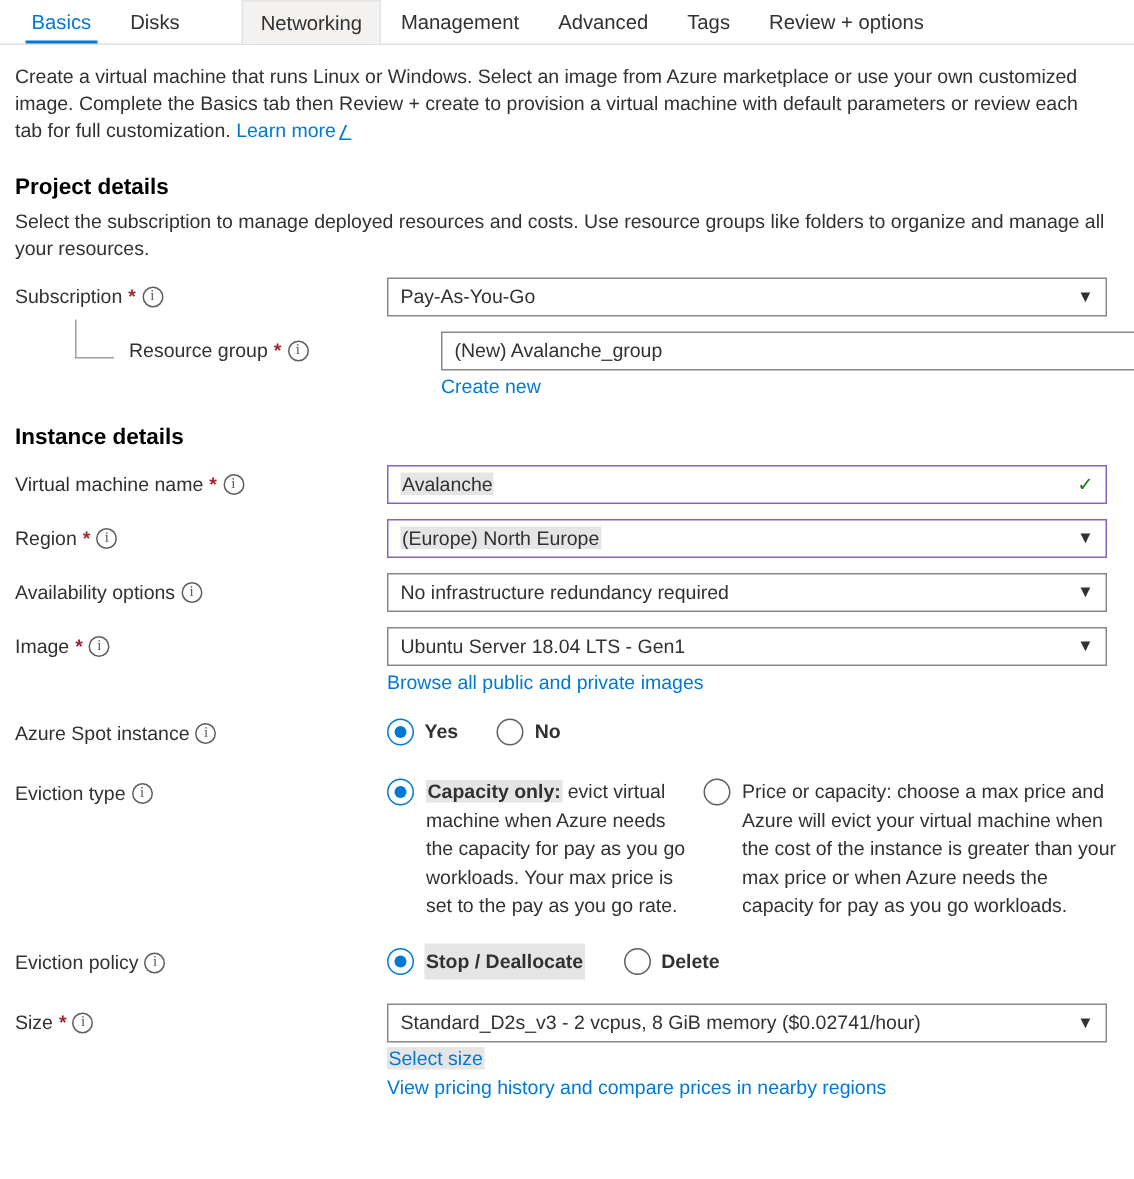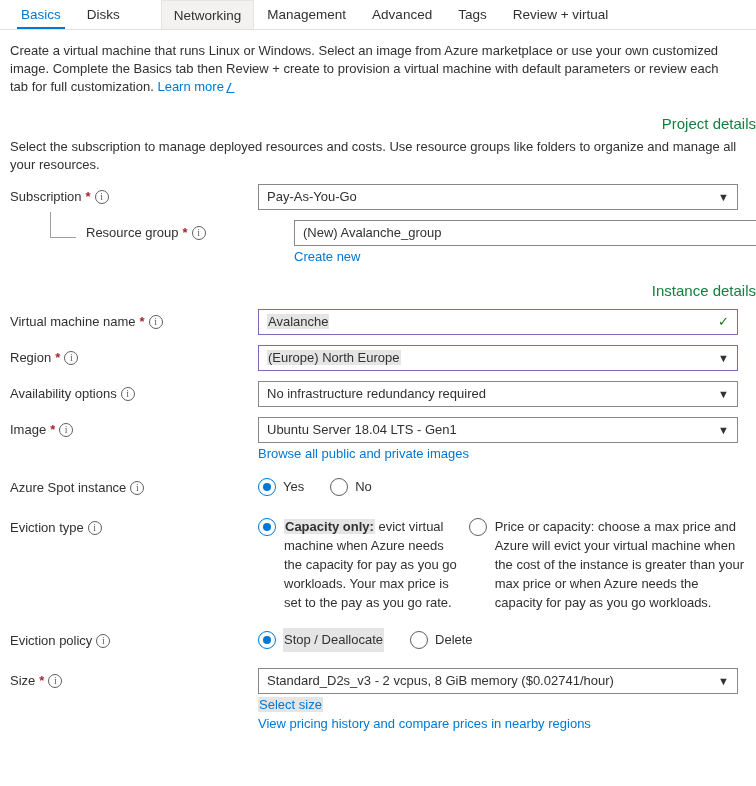--- a/index.html
+++ b/index.html
@@ -62,24 +62,23 @@
   .link {
     color: #0078d4;
     text-decoration: none;
     cursor: pointer;
   }
   .ext-icon { font-size: 10px; margin-left: 2px; }
 
   
   .section-title {
     font-size: 15px;
-    font-weight: normal;
-    color: #15803d;
+    font-weight: bold;
+    color: #000000;
     margin: 18px 0 6px 10px;
-    text-align: right;
   }
   .section-desc {
     margin: 0 16px 0 10px;
     font-size: 13px;
     line-height: 18px;
     max-width: 740px;
   }
 
   
   .row {
@@ -200,21 +199,21 @@
     cursor: pointer;
   }
   .radio-stack { display: flex; flex-direction: row; gap: 8px; max-width: 490px; }
   .radio-item { display: flex; gap: 8px; align-items: flex-start; }
   .radio-item .desc {
     font-size: 13px;
     line-height: 19px;
     color: #323130;
     padding-top: 2px;
   }
-  .inline-radios { display: flex; gap: 26px; align-items: center; }
+  .inline-radios { display: flex; gap: 26px; align-items: center; font-weight: bold; }
   .inline-radios .pair { display: flex; gap: 7px; align-items: flex-start; }
 </style>
 </head>
 <body>
 
 <div class="page">
 
   <div class="tabs">
     <div class="tab active-underline">
         <span>Basics</span>
@@ -228,21 +227,21 @@
     <div class="tab">
         <span>Management</span>
       </div>
     <div class="tab">
         <span>Advanced</span>
       </div>
     <div class="tab">
         <span>Tags</span>
       </div>
     <div class="tab">
-        <span>Review + virtual</span>
+        <span>Review + options</span>
       </div>
   </div>
 
   <div class="intro">
     <span>Create a virtual machine that runs Linux or Windows. Select an image from Azure marketplace or use your own customized image. Complete the Basics tab then Review + create to provision a virtual machine with default parameters or review each tab for full customization.</span>
     <a class="link"><span>Learn more</span><span class="ext-icon">⎳</span></a>
   </div>
 
   <div class="section-title">Project details</div>
   <div class="section-desc">Select the subscription to manage deployed resources and costs. Use resource groups like folders to organize and manage all your resources.</div>

